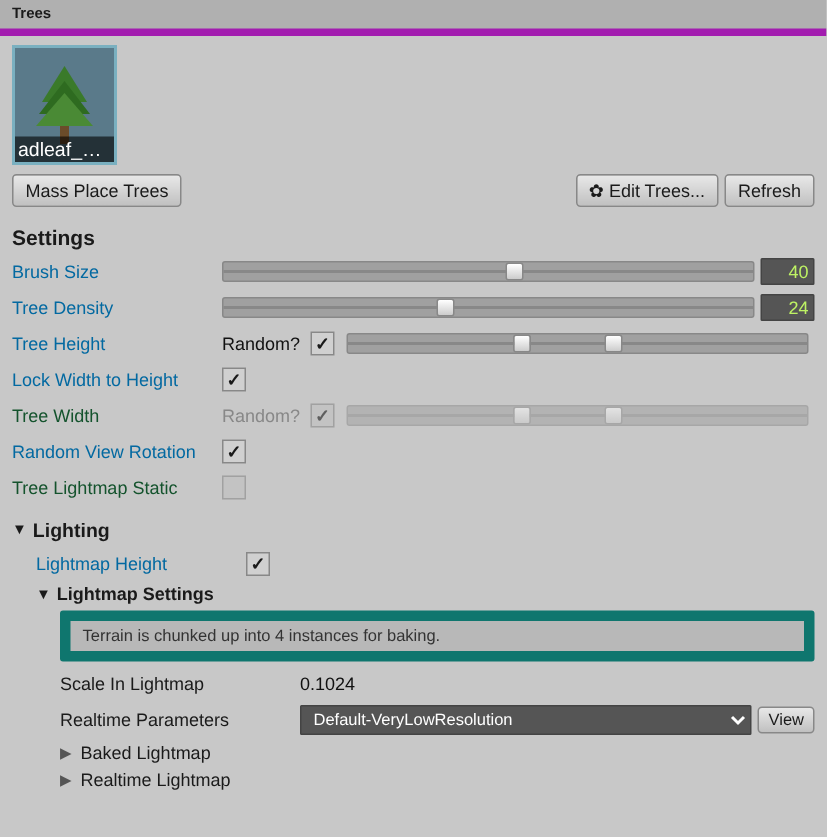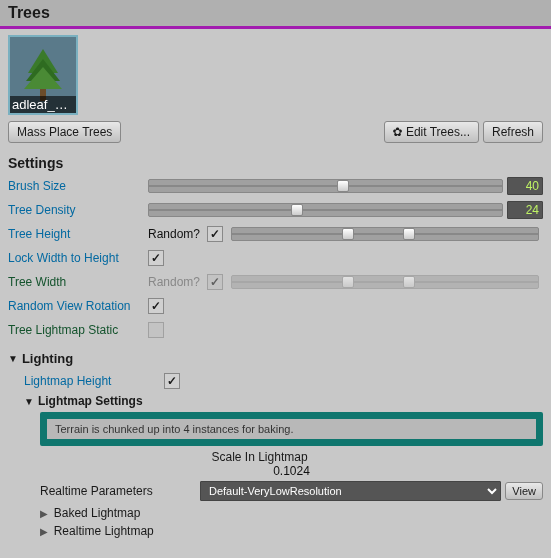--- a/index.html
+++ b/index.html
@@ -14,22 +14,22 @@
 
     .panel {
       background: #c8c8c8;
       padding: 0;
     }
 
     .section-header {
       background: #b0b0b0;
       padding: 4px 8px;
       font-weight: bold;
-      font-size: 16px;
-      border-bottom: 3px solid #a21caf;
+      font-size: 10px;
+      border-bottom: 5px solid #a21caf;
     }
 
     
     .trees-section {
       padding: 6px 8px;
       background: #c8c8c8;
     }
 
     .tree-thumbnails {
       display: flex;
@@ -250,21 +250,20 @@
       color: #333;
       margin: 4px 0;
       margin-left: 0;
     }
 
     .lightmap-row {
       display: flex;
       align-items: center;
       margin-bottom: 3px;
       min-height: 22px;
-      flex-direction: column;
     }
 
     .lightmap-label {
       width: 160px;
       font-size: 12px;
       flex-shrink: 0;
     }
 
     .lightmap-value {
       font-size: 12px;

